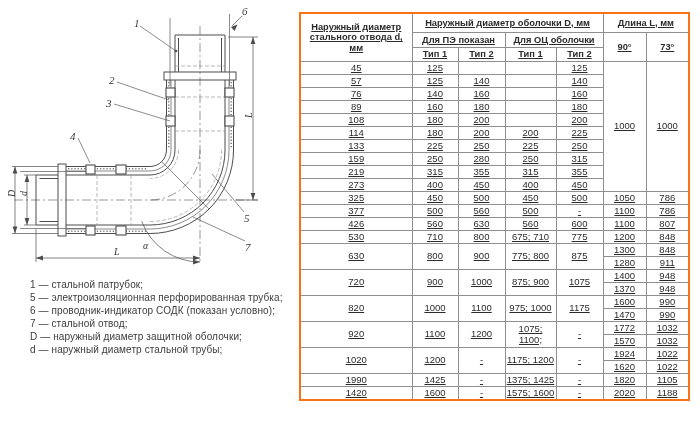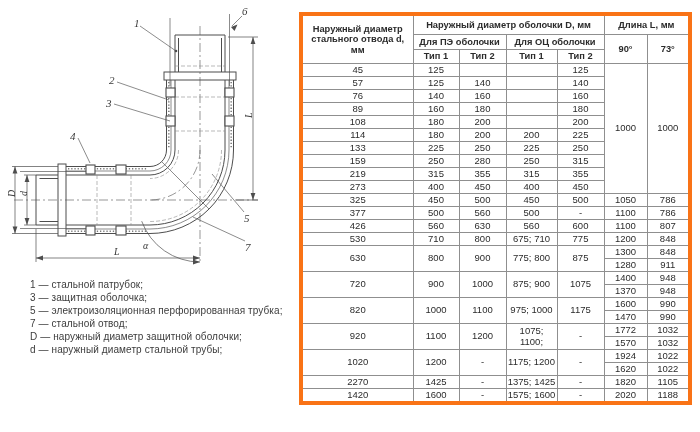--- a/index.html
+++ b/index.html
@@ -9,21 +9,21 @@
   .drawing{position:absolute;left:0;top:0;width:300px;height:278px;}
   .legend{position:absolute;left:30px;top:279px;width:280px;color:#3c3c3c;
           font-size:10px;line-height:12.9px;font-weight:400;letter-spacing:.1px;}
   .legend div{white-space:nowrap;}
 
   
   .spec-table{position:absolute;left:299px;top:12px;border-collapse:collapse;
               table-layout:fixed;width:389px;color:#2b2b2b;}
   .spec-table th,.spec-table td{border:1px solid #8f8f8f;padding:0 1px;
               text-align:center;vertical-align:middle;overflow:hidden;}
-  .spec-table{border:4px solid #f97316;}
+  .spec-table{border:2px solid #f97316;text-decoration:underline;}
   .spec-table th{font-size:9.3px;font-weight:bold;line-height:10.5px;}
   .spec-table td{font-size:9.5px;height:12px;line-height:10.5px;}
   .hr1 th{height:18px;}
   .hr2 th{height:14px;}
   .hr3 th{height:13px;}
 
   
   .ln{stroke:#4d4d4d;stroke-width:1;fill:none;}
   .thin{stroke:#5a5a5a;stroke-width:.7;fill:none;}
   .stip{stroke:#7d7d7d;stroke-width:1.6;fill:none;stroke-dasharray:1.3 1.9;}
@@ -122,22 +122,22 @@
   <text class="callout" x="109" y="84">2</text>
   <text class="callout" x="106" y="107">3</text>
   <text class="callout" x="70" y="140">4</text>
   <text class="callout" x="244" y="222">5</text>
   <text class="callout" x="242" y="15">6</text>
   <text class="callout" x="245" y="251">7</text>
 </svg>
 
 <div class="legend">
   <div>1 — стальной патрубок;</div>
-  <div>3 — защитная оболочка;</div>
   <div>5 — электроизоляционная перфорированная трубка;</div>
+  <div>6 — проводник-индикатор СОДК (показан условно);</div>
   <div>7 — стальной отвод;</div>
   <div>D — наружный диаметр защитной оболочки;</div>
   <div>d — наружный диаметр стальной трубы;</div>
 </div>
 
 <table class="spec-table">
   <colgroup>
     <col style="width:112px">
       <col style="width:46px">
       <col style="width:47px">
@@ -146,21 +146,21 @@
       <col style="width:43px">
       <col style="width:43px">
   </colgroup>
   <thead>
     <tr class="hr1">
       <th rowspan="3">Наружный диаметр стального отвода d, мм</th>
       <th colspan="4">Наружный диаметр оболочки D, мм</th>
       <th colspan="2">Длина L, мм</th>
     </tr>
     <tr class="hr2">
-      <th colspan="2">Для ПЭ оболочки</th>
+      <th colspan="2">Для ПЭ показан</th>
       <th colspan="2">Для ОЦ оболочки</th>
       <th rowspan="2">90°</th>
       <th rowspan="2">73°</th>
     </tr>
     <tr class="hr3">
       <th>Тип 1</th>
       <th>Тип 2</th>
       <th>Тип 1</th>
       <th>Тип 2</th>
     </tr>
@@ -333,21 +333,21 @@
       <td rowspan="2">1175; 1200</td>
       <td rowspan="2">-</td>
       <td>1924</td>
       <td>1022</td>
     </tr>
     <tr>
       <td>1620</td>
       <td>1022</td>
     </tr>
     <tr>
-      <td>2270</td>
+      <td>1990</td>
       <td>1425</td>
       <td>-</td>
       <td>1375; 1425</td>
       <td>-</td>
       <td>1820</td>
       <td>1105</td>
     </tr>
     <tr>
       <td>1420</td>
       <td>1600</td>

